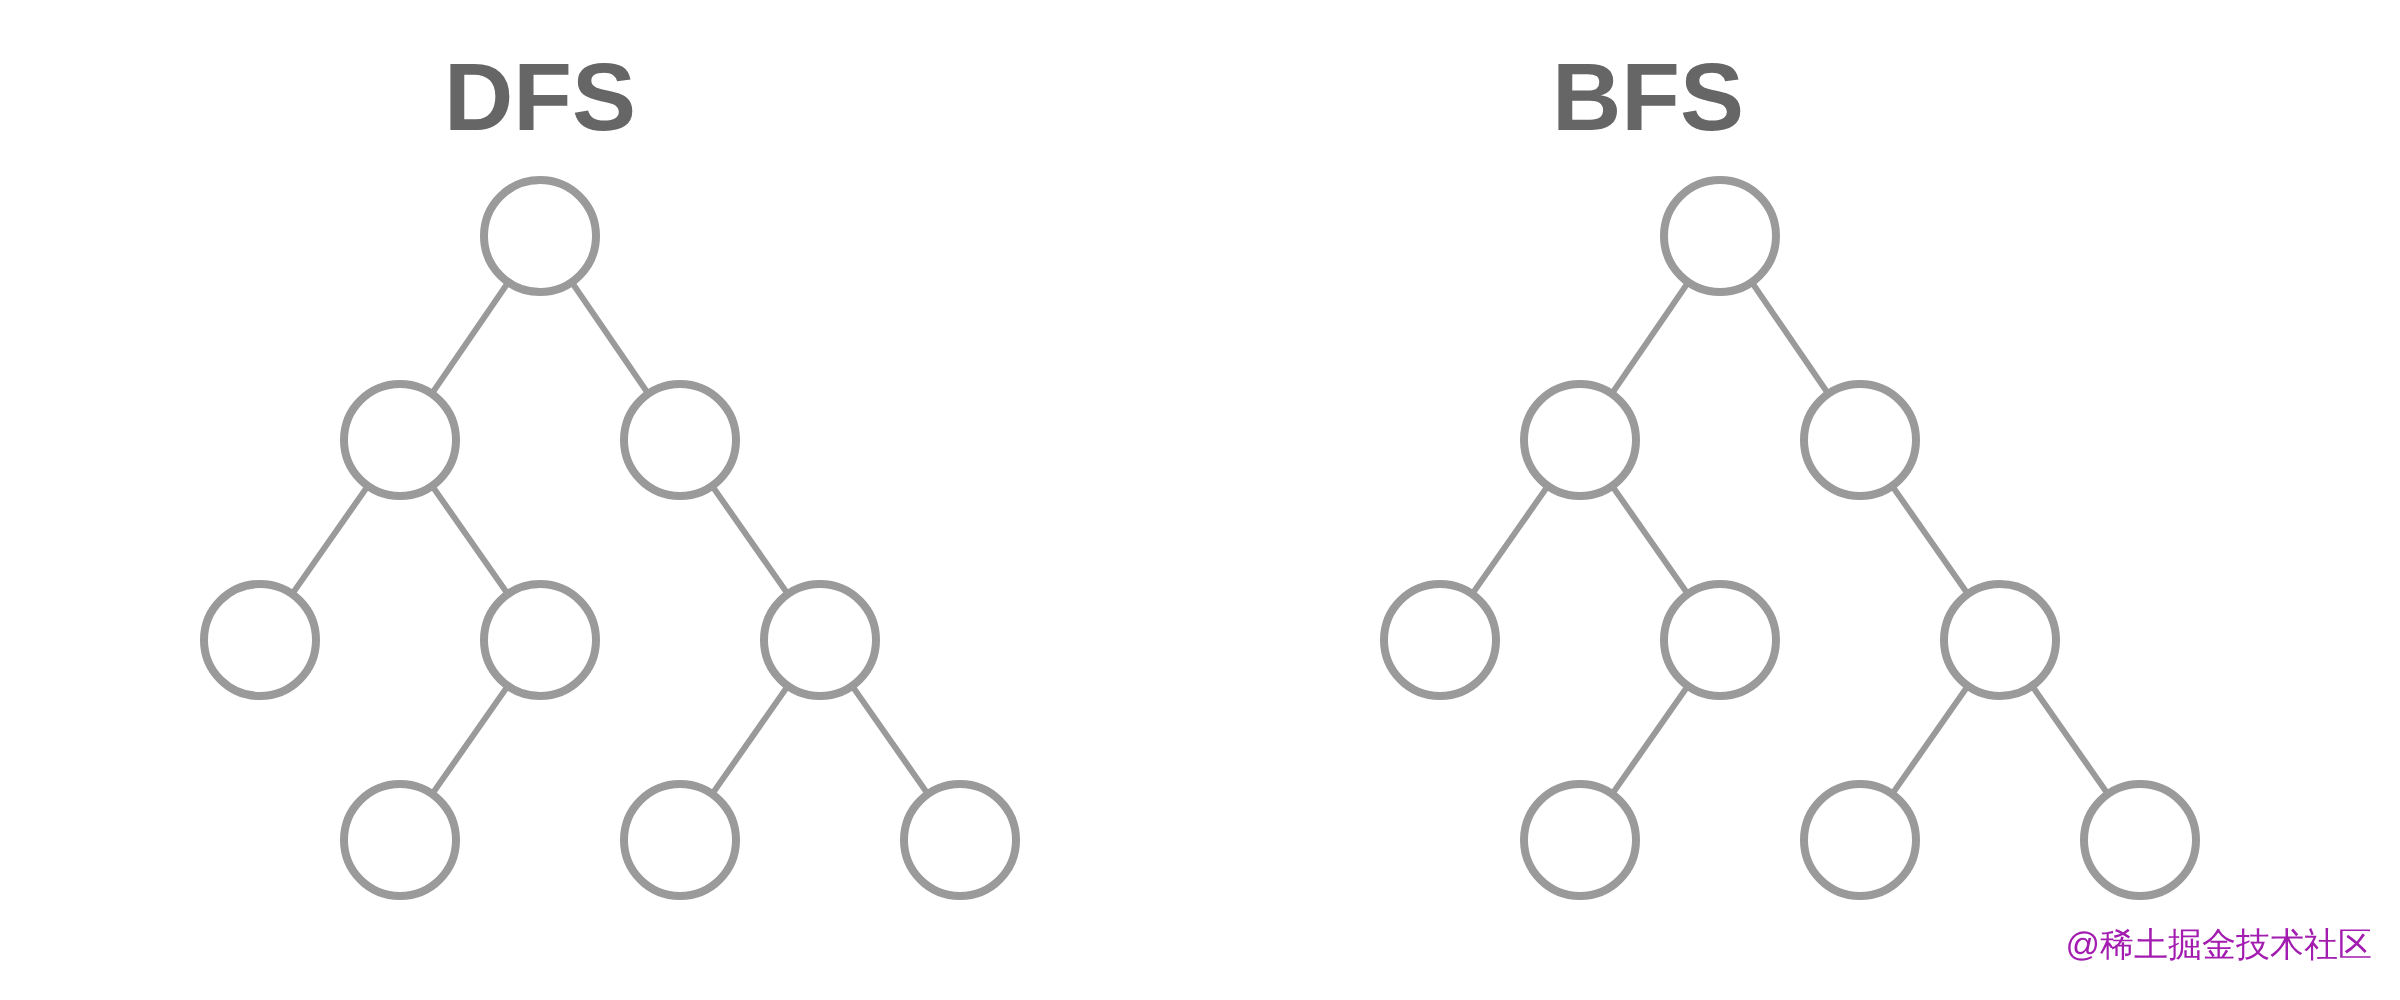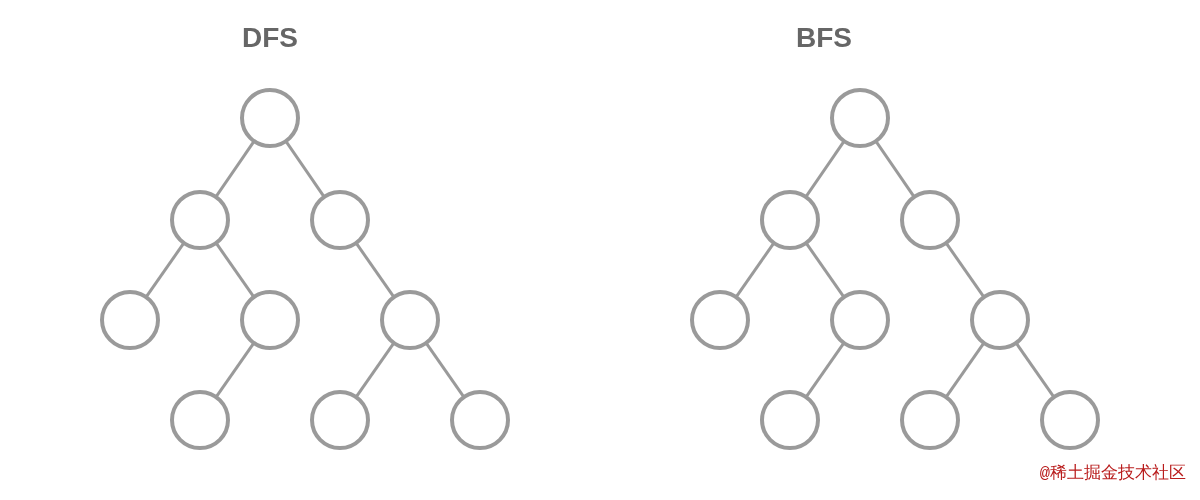--- a/index.html
+++ b/index.html
@@ -1,19 +1,19 @@
 <!DOCTYPE html>
 <html><head>
   <meta charset="utf-8">
   <style>
     html, body { margin: 0; padding: 0; background: #ffffff; }
     body { width: 1200px; height: 500px; position: relative; overflow: hidden; font-family: "Liberation Sans", sans-serif; }
     svg#canvas { position: absolute; left: 0; top: 0; }
-    .title { position: absolute; top: 22px; font-family: "Liberation Sans", sans-serif; font-weight: bold; font-size: 28px; color: #666666; transform: translateX(-50%); letter-spacing: 0px; }
-    .watermark { position: absolute; right: 14px; bottom: 16px; font-family: Liberation Mono, monospace; font-size: 17px; color: #b91c1c; }
+    .title { position: absolute; top: 22px; font-family: "Liberation Sans", sans-serif; font-weight: bold; font-size: 48px; color: #666666; transform: translateX(-50%); letter-spacing: 0px; }
+    .watermark { position: absolute; right: 14px; bottom: 16px; font-family: Liberation Sans, sans-serif; font-size: 17px; color: #a21caf; }
   </style>
 </head>
 <body>
 
 <div class="title" style="left:270px;">DFS</div>
 <div class="title" style="left:824px;">BFS</div>
 
 <svg id="canvas" width="1200" height="500" viewBox="0 0 1200 500" xmlns="http://www.w3.org/2000/svg">
   <g id="dfs-tree">
       <line x1="254.1564100864524" y1="141.0863738740265" x2="215.8435899135476" y2="196.9136261259735" stroke="#9a9a9a" stroke-width="3"></line>

